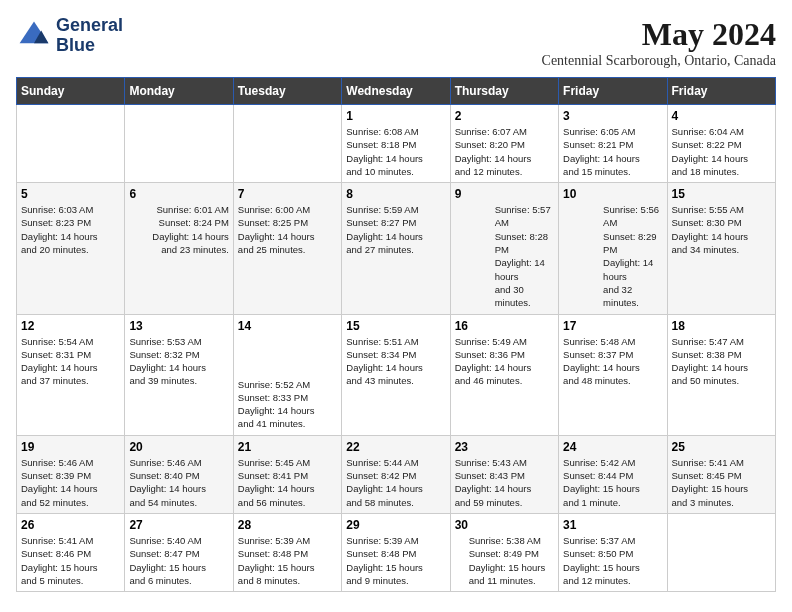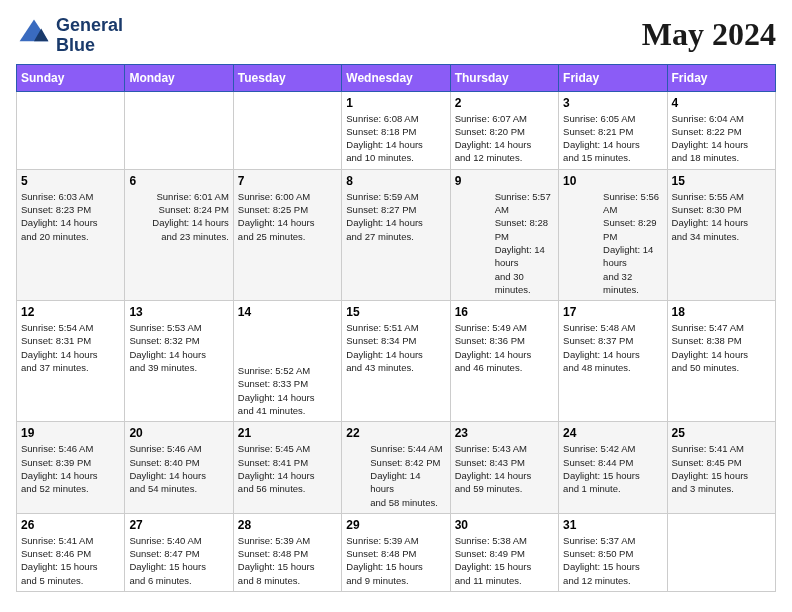--- a/index.html
+++ b/index.html
@@ -11,21 +11,21 @@
       padding: 16px;
     }
     .header {
       display: flex;
       justify-content: space-between;
       align-items: flex-start;
       margin-bottom: 8px;
     }
     .logo {
       display: flex;
-      align-items: flex-start;
+      align-items: center;
       gap: 4px;
     }
     .logo-text {
       font-size: 18px;
       font-weight: bold;
       color: #1a3a6b;
       line-height: 1.1;
     }
     .logo-icon {
       width: 36px;
@@ -44,21 +44,21 @@
       font-size: 14px;
       color: #333;
       font-weight: normal;
     }
     table {
       width: 100%;
       border-collapse: collapse;
       font-size: 10px;
     }
     thead th {
-      background: #8b5cf6;
+      background: #404040;
       color: #fff;
       padding: 6px 4px;
       text-align: left;
       font-size: 12px;
       font-weight: bold;
       border: 1px solid #2a5aaf;
     }
     tbody td {
       border: 1px solid #ccc;
       vertical-align: top;
@@ -94,20 +94,21 @@
       <polygon points="20,4 36,28 4,28" fill="#3a6bbf"></polygon>
       <polygon points="28,14 36,28 20,28" fill="#1a3a6b"></polygon>
     </svg>
     <div class="logo-text">
       <div>General</div>
       <div>Blue</div>
     </div>
   </div>
   <div class="title-section">
     <div class="month-title">May 2024</div>
+    <div class="location-title">Centennial Scarborough, Ontario, Canada</div>
   </div>
 </div>
 
 <table>
   <thead>
     <tr>
     <th>Sunday</th>
         <th>Monday</th>
         <th>Tuesday</th>
         <th>Wednesday</th>
@@ -269,21 +270,21 @@
         </td>
         <td>
           <span class="day-number">21</span>
           <div class="day-info" style="white-space: pre-line;">Sunrise: 5:45 AM
 Sunset: 8:41 PM
 Daylight: 14 hours
 and 56 minutes.</div>
         </td>
         <td>
           <span class="day-number">22</span>
-          <div class="day-info" style="white-space: pre-line; margin-left: 24px;">Sunrise: 5:44 AM
+          <div class="day-info" style="white-space: pre-line;">Sunrise: 5:44 AM
 Sunset: 8:42 PM
 Daylight: 14 hours
 and 58 minutes.</div>
         </td>
         <td>
           <span class="day-number">23</span>
           <div class="day-info" style="white-space: pre-line;">Sunrise: 5:43 AM
 Sunset: 8:43 PM
 Daylight: 14 hours
 and 59 minutes.</div>
@@ -327,21 +328,21 @@
         </td>
         <td>
           <span class="day-number">29</span>
           <div class="day-info" style="white-space: pre-line;">Sunrise: 5:39 AM
 Sunset: 8:48 PM
 Daylight: 15 hours
 and 9 minutes.</div>
         </td>
         <td>
           <span class="day-number">30</span>
-          <div class="day-info" style="white-space: pre-line;">Sunrise: 5:38 AM
+          <div class="day-info" style="white-space: pre-line; margin-left: 14px;">Sunrise: 5:38 AM
 Sunset: 8:49 PM
 Daylight: 15 hours
 and 11 minutes.</div>
         </td>
         <td>
           <span class="day-number">31</span>
           <div class="day-info" style="white-space: pre-line;">Sunrise: 5:37 AM
 Sunset: 8:50 PM
 Daylight: 15 hours
 and 12 minutes.</div>

